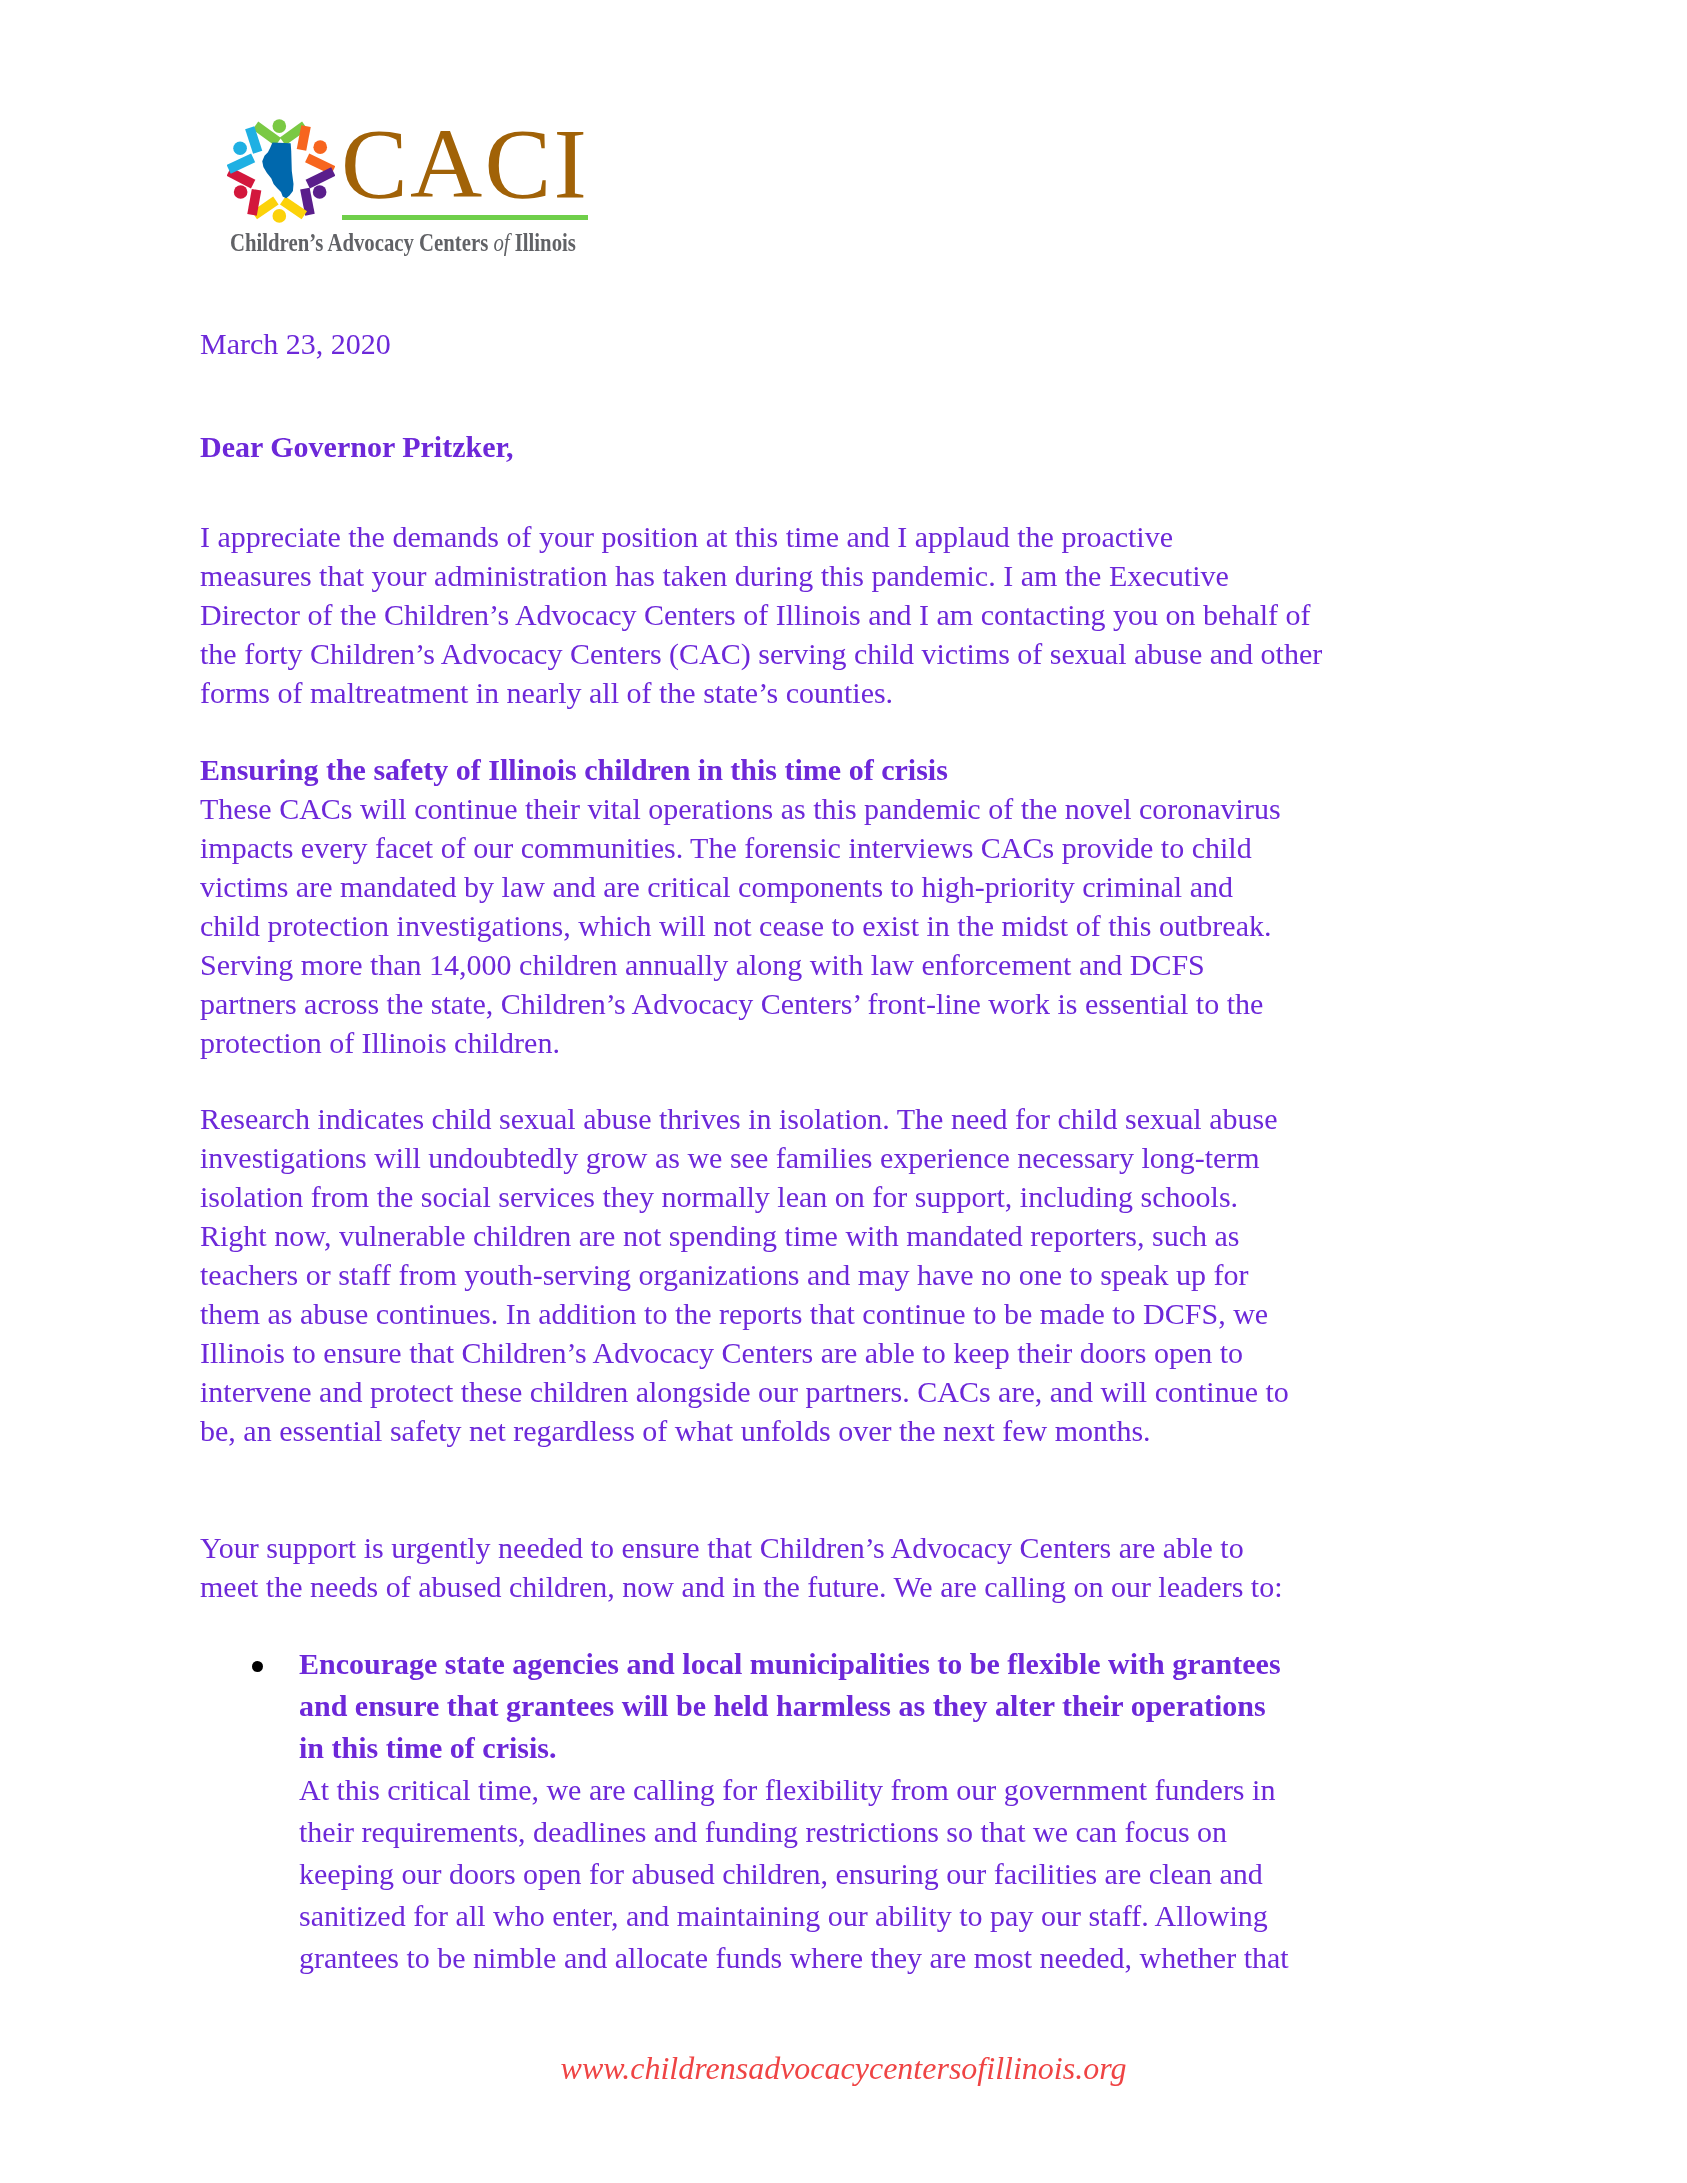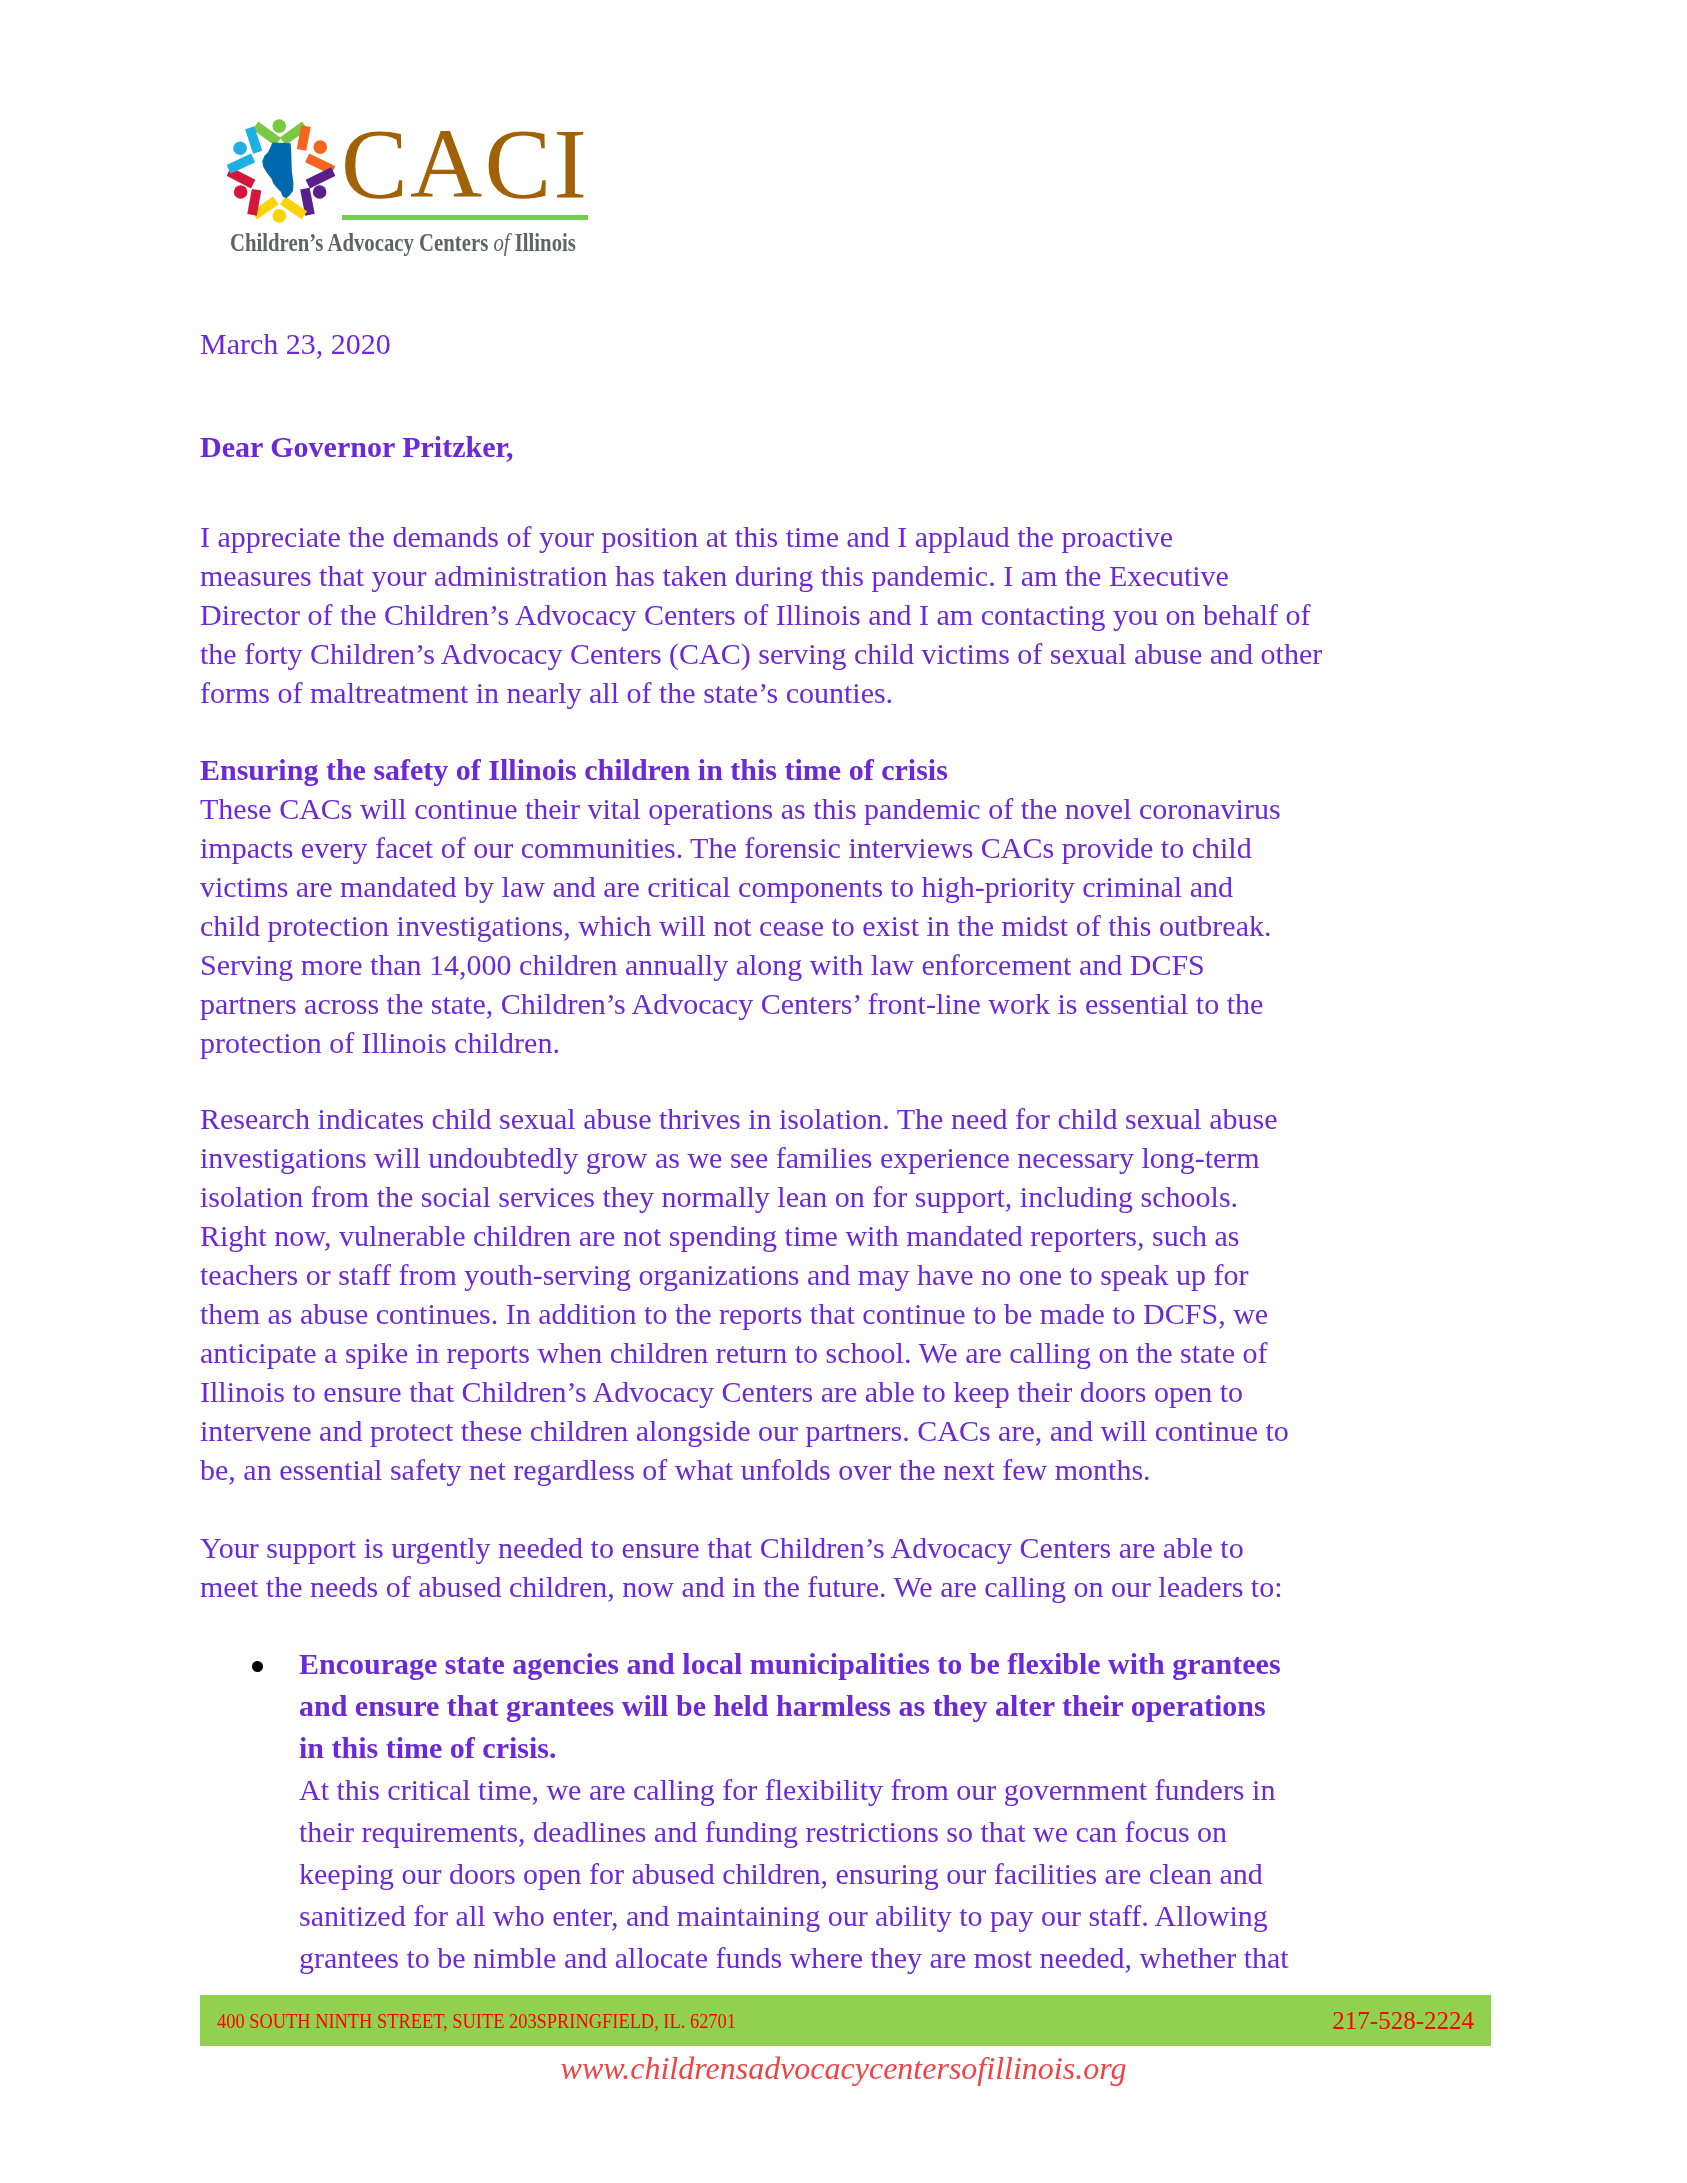--- a/index.html
+++ b/index.html
@@ -92,21 +92,20 @@
     <span class="ln">protection of Illinois children.</span>
   </div>
 
   <div class="txt" style="top:1099px;">
     <span class="ln">Research indicates child sexual abuse thrives in isolation. The need for child sexual abuse</span>
     <span class="ln">investigations will undoubtedly grow as we see families experience necessary long-term</span>
     <span class="ln">isolation from the social services they normally lean on for support, including schools.</span>
     <span class="ln">Right now, vulnerable children are not spending time with mandated reporters, such as</span>
     <span class="ln">teachers or staff from youth-serving organizations and may have no one to speak up for</span>
     <span class="ln">them as abuse continues. In addition to the reports that continue to be made to DCFS, we</span>
-    <span class="ln">anticipate a spike in reports when children return to school. We are calling on the state of</span>
     <span class="ln">Illinois to ensure that Children’s Advocacy Centers are able to keep their doors open to</span>
     <span class="ln">intervene and protect these children alongside our partners.  CACs are, and will continue to</span>
     <span class="ln">be, an essential safety net regardless of what unfolds over the next few months.</span>
   </div>
 
   <div class="txt" style="top:1528px;">
     <span class="ln">Your support is urgently needed to ensure that Children’s Advocacy Centers are able to</span>
     <span class="ln">meet the needs of abused children, now and in the future. We are calling on our leaders to:</span>
   </div>
 
@@ -115,20 +114,16 @@
     <span class="ln bold">Encourage state agencies and local municipalities to be flexible with grantees</span>
     <span class="ln bold">and ensure that grantees will be held harmless as they alter their operations</span>
     <span class="ln bold">in this time of crisis.</span>
     <span class="ln">At this critical time, we are calling for flexibility from our government funders in</span>
     <span class="ln">their requirements, deadlines and funding restrictions so that we can focus on</span>
     <span class="ln">keeping our doors open for abused children, ensuring our facilities are clean and</span>
     <span class="ln">sanitized for all who enter, and maintaining our ability to pay our staff. Allowing</span>
     <span class="ln">grantees to be nimble and allocate funds where they are most needed, whether that</span>
   </div>
 
-  <div class="footer-bar">
-    <div class="footer-address">400 SOUTH NINTH STREET, SUITE 203SPRINGFIELD, IL.  62701</div>
-    <div class="footer-phone">217-528-2224</div>
-  </div>
   <div class="footer-url">www.childrensadvocacycentersofillinois.org</div>
 
 </div>
 
 
 </body></html>

